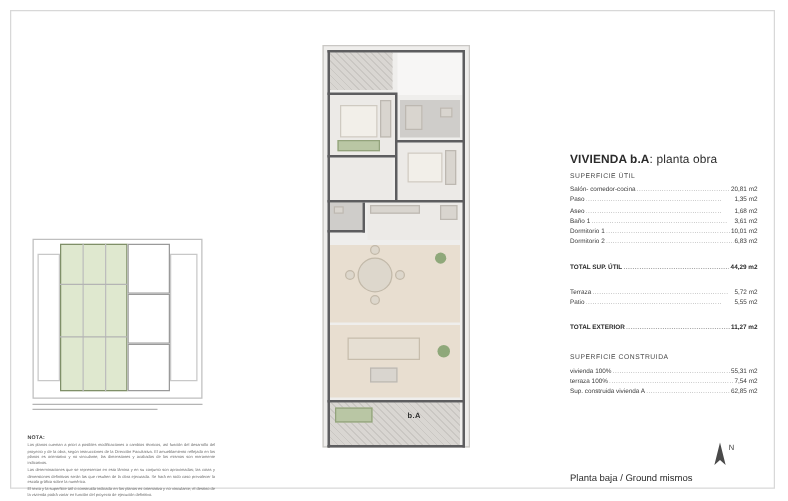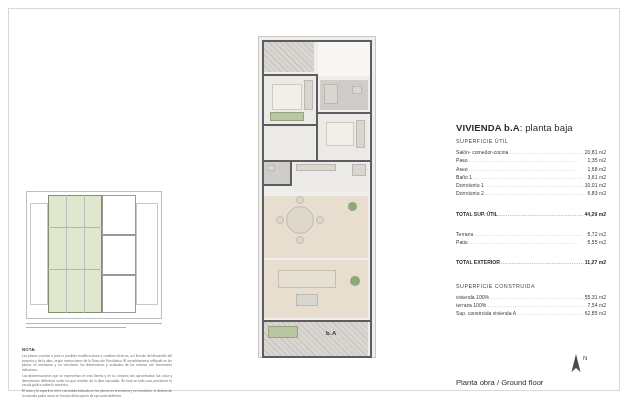--- a/index.html
+++ b/index.html
@@ -293,21 +293,21 @@
     <div class="wall" style="left:10px; top:130px; width:110px; height:2px;"></div>
     <div class="wall" style="left:38px; top:132px; width:2px; height:24px;"></div>
     <div class="wall" style="left:10px; top:154px; width:30px; height:2px;"></div>
     <div class="wall" style="left:10px; top:290px; width:110px; height:2px;"></div>
 
     <div class="plan-label" style="left:74px; top:300px;">b.A</div>
   </div>
 
   <div class="panel">
     <div class="panel-title">
-      <b>VIVIENDA b.A</b><span>: planta baja</span>
+      <b>VIVIENDA b.A</b><span>: planta obra</span>
     </div>
 
     <div class="section-head">SUPERFICIE ÚTIL</div>
 
     <div class="rows">
       <div class="row">
         <span class="lbl">Salón- comedor-cocina</span>
         <span class="dots">............................................................</span>
         <span class="val">20,81 m2</span>
       </div>
@@ -389,21 +389,21 @@
         <span class="val">7,54 m2</span>
       </div>
       <div class="row">
         <span class="lbl">Sup. construida vivienda A</span>
         <span class="dots">............................................................</span>
         <span class="val">62,85 m2</span>
       </div>
     </div>
   </div>
 
-  <div class="footer-title">Planta obra / Ground floor</div>
+  <div class="footer-title">Planta baja / Ground mismos</div>
 
   <div class="north">
     <svg width="24" height="24" viewBox="0 0 24 24">
       <polygon points="12,2 16.5,20 12,16 7.5,20" fill="#4a4a4a"></polygon>
       <text x="19" y="8" font-size="6" fill="#3a3a3a" font-family="Liberation Sans, sans-serif">N</text>
     </svg>
   </div>
 </div>
 
 </body></html>

